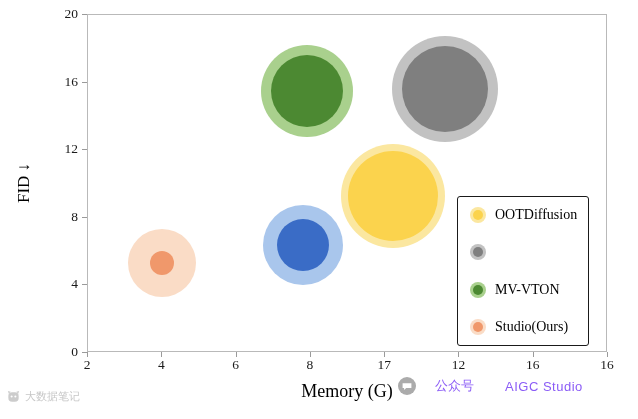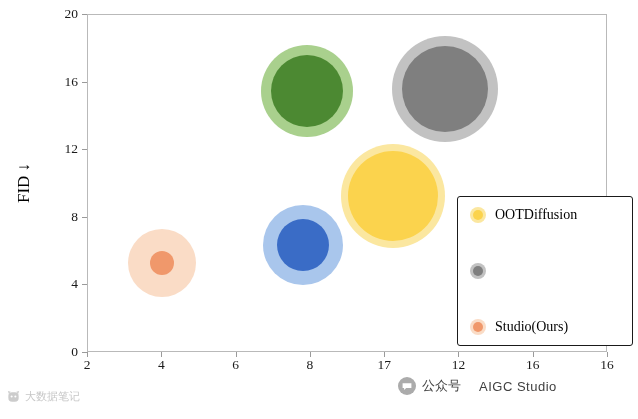--- a/index.html
+++ b/index.html
@@ -22,38 +22,38 @@
   .tick-y-label{position:absolute;width:28px;text-align:right;left:50px;font-size:13.5px;color:#1a1a1a;}
   .xlabel{
     position:absolute;left:87px;width:520px;top:381px;text-align:center;
     font-size:18px;color:#000;
   }
   .ylabel{
     position:absolute;left:24px;top:183px;transform:translate(-50%,-50%) rotate(-90deg);
     white-space:nowrap;font-size:17px;color:#000;
   }
   .legend{
-    position:absolute;left:457px;top:196px;width:176px;height:150px;
+    position:absolute;left:457px;top:196px;width:132px;height:150px;
     border:1.5px solid #1a1a1a;border-radius:3px;background:#ffffff;
     box-sizing:border-box;padding:10px 12px;display:flex;flex-direction:column;
     justify-content:space-between;z-index:20;
   }
   .legend-item{display:flex;align-items:center;gap:9px;font-size:14px;color:#000;}
   .legend-marker{width:16px;height:16px;border-radius:50%;position:relative;flex:0 0 16px;}
   .legend-marker .core{
     position:absolute;left:50%;top:50%;transform:translate(-50%,-50%);
     width:10px;height:10px;border-radius:50%;
   }
   .wm-left{
     position:absolute;left:6px;top:389px;display:flex;align-items:center;gap:4px;
     color:#c7c7c7;font-size:11px;font-family:"Liberation Sans", sans-serif;z-index:30;
   }
   .wm-center{
-    position:absolute;left:398px;top:377px;display:flex;align-items:center;gap:6px;
-    color:#404040;font-size:13px;font-family:"Liberation Sans", sans-serif;z-index:30;
+    position:absolute;left:398px;top:377px;display:flex;align-items:center;gap:19px;
+    color:#8b5cf6;font-size:13px;font-family:"Liberation Sans", sans-serif;z-index:30;
   }
   .wm-center .brand{margin-left:12px;letter-spacing:0.5px;}
 </style>
 </head>
 <body>
 
 <div class="canvas">
 
   <div class="plot">
       <div class="bubble" style="left: 40.2857px; top: 214.43px; width: 68px; height: 68px; background: rgb(250, 220, 198);">
@@ -67,32 +67,39 @@
       </div>
       <div class="bubble" style="left: 303.571px; top: 21.36px; width: 106px; height: 106px; background: rgb(194, 194, 194);">
         <div class="core" style="width: 86px; height: 86px; background: rgb(127, 127, 127);"></div>
       </div>
       <div class="bubble" style="left: 252.571px; top: 128.83px; width: 104px; height: 104px; background: rgb(251, 231, 160);">
         <div class="core" style="width: 90px; height: 90px; background: rgb(251, 211, 77);"></div>
       </div>
     </div>
 
   <div class="ylabel">FID ↓</div>
+  <div class="xlabel">Memory (G)</div>
 
   <div class="legend" id="legend">
       <div class="legend-item">
         <span class="legend-marker" style="background: rgb(251, 231, 160);">
           <span class="core" style="background: rgb(251, 211, 77);"></span>
         </span>
         <span>OOTDiffusion</span>
       </div>
       <div class="legend-item">
         <span class="legend-marker" style="background: rgb(194, 194, 194);">
           <span class="core" style="background: rgb(127, 127, 127);"></span>
         </span>
+      </div>
+      <div class="legend-item">
+        <span class="legend-marker" style="background: rgb(169, 208, 141);">
+          <span class="core" style="background: rgb(76, 137, 50);"></span>
+        </span>
+        <span>MV-VTON</span>
       </div>
       <div class="legend-item">
         <span class="legend-marker" style="background: rgb(250, 220, 198);">
           <span class="core" style="background: rgb(240, 152, 107);"></span>
         </span>
         <span>Studio(Ours)</span>
       </div>
     </div>
 
   <div class="wm-left">

